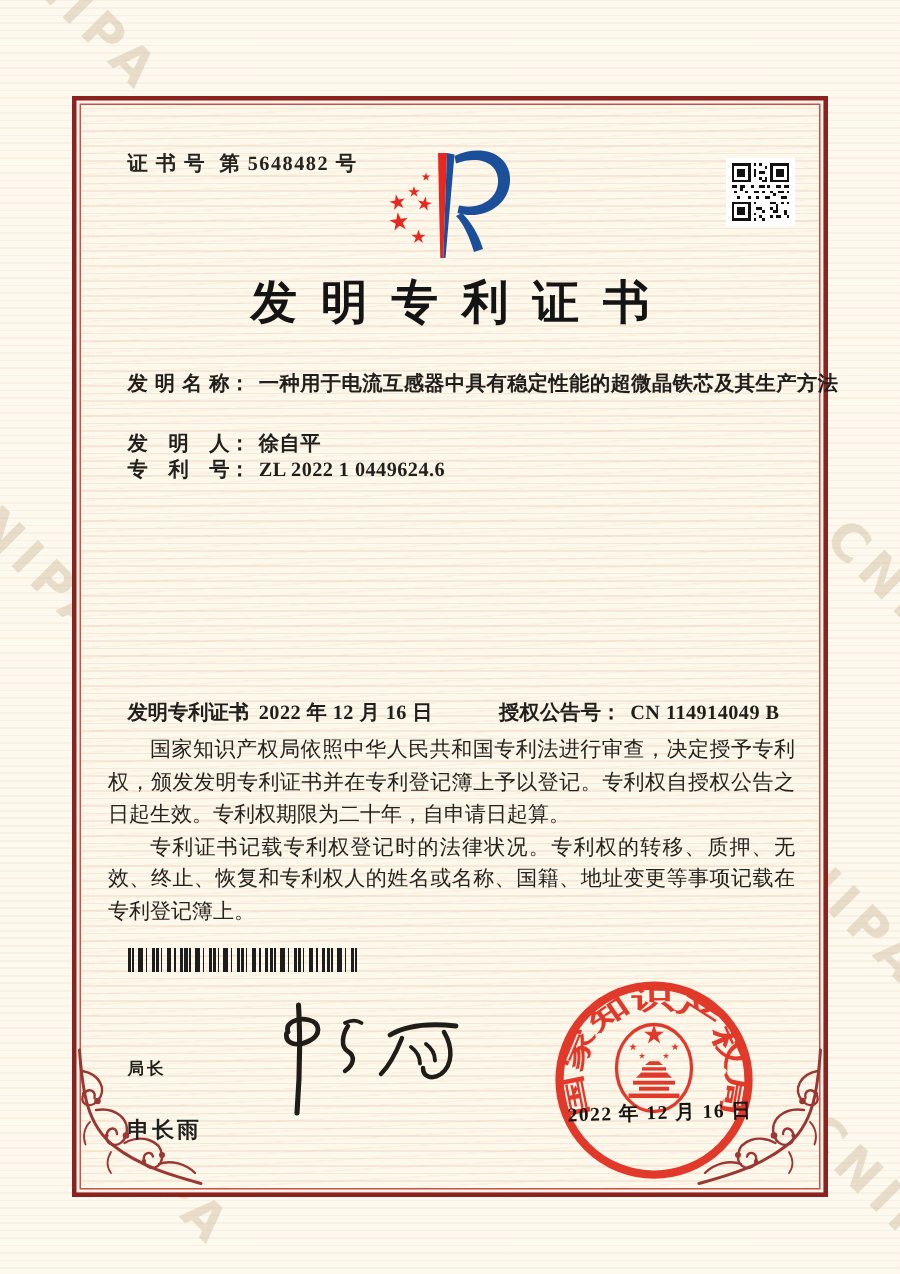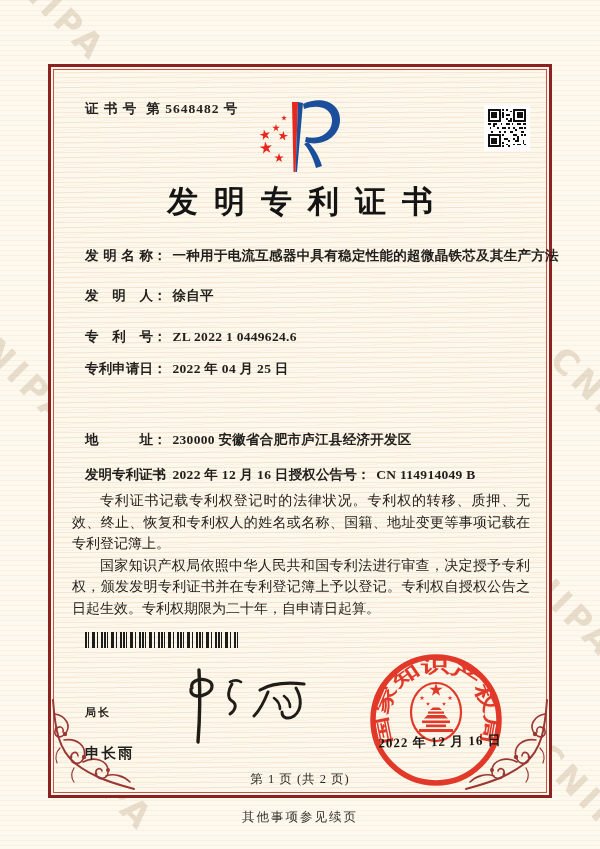--- a/index.html
+++ b/index.html
@@ -37,23 +37,23 @@
   .certno .num{margin-left:9px;}
   .logo{position:absolute;left:248px;top:96px;width:100px;height:82px;}
   .qr{position:absolute;left:484px;top:105px;width:46px;height:46px;}
   .title{position:absolute;left:0;right:0;top:181px;text-align:center;
          font-size:31px;font-weight:700;color:#141414;letter-spacing:16px;transform:translateX(8px);}
   
   .frow{position:absolute;left:85px;font-size:13.5px;color:#211f1c;white-space:nowrap;}
   .flabel{display:inline-block;width:68px;text-align:justify;text-align-last:justify;font-weight:600;vertical-align:top;}
   .fcolon{font-weight:600;margin-right:6px;}
   .fvalue{font-weight:700;letter-spacing:0.3px;}
-  .r1{top:247px;} .r2{top:287px;} .r3{top:328px;} .r4{top:360px;}
+  .r1{top:247px;} .r2{top:287px;} .r3{top:304px;} .r4{top:360px;}
   .r5{top:396px;} .r6{top:431px;} .r7{top:466px;}
-  .pair2{}
+  .pair2{margin-left:44px;}
   
   .paras{position:absolute;left:72px;top:490px;width:458px;font-size:14px;line-height:21.5px;
          color:#26231f;text-align:justify;}
   .paras p{margin:0;text-indent:2em;}
   
   .barcode{position:absolute;left:85px;top:632px;width:153px;height:16px;
     background:repeating-linear-gradient(90deg,
       #1d1d1d 0 2px, rgba(0,0,0,0) 2px 3px,
       #1d1d1d 3px 4px, rgba(0,0,0,0) 4px 7px,
       #1d1d1d 7px 10px, rgba(0,0,0,0) 10px 12px,
@@ -231,33 +231,27 @@
 
   <div class="frow r2">
     <span class="flabel">发明人</span><span class="fcolon">：</span><span class="fvalue">徐自平</span>
   </div>
   <div class="frow r1">
     <span class="flabel">发明名称</span><span class="fcolon">：</span><span class="fvalue">一种用于电流互感器中具有稳定性能的超微晶铁芯及其生产方法</span>
   </div>
   <div class="frow r3">
     <span class="flabel">专利号</span><span class="fcolon">：</span><span class="fvalue">ZL 2022 1 0449624.6</span>
   </div>
-  <div class="frow r4">
-    <span class="flabel">专利申请日</span><span class="fcolon">：</span><span class="fvalue">2022 年 04 月 25 日</span>
-  </div>
-  <div class="frow r6">
-    <span class="flabel">地址</span><span class="fcolon">：</span><span class="fvalue">230000 安徽省合肥市庐江县经济开发区</span>
-  </div>
   <div class="frow r7">
     <span><span class="flabel">发明专利证书</span><span class="fcolon">：</span><span class="fvalue">2022 年 12 月 16 日</span></span><span class="pair2"><span class="flabel">授权公告号</span><span class="fcolon">：</span><span class="fvalue">CN 114914049 B</span></span>
   </div>
 
   <div class="paras">
+    <p>国家知识产权局依照中华人民共和国专利法进行审查，决定授予专利权，颁发发明专利证书并在专利登记簿上予以登记。专利权自授权公告之日起生效。专利权期限为二十年，自申请日起算。</p>
     <p>专利证书记载专利权登记时的法律状况。专利权的转移、质押、无效、终止、恢复和专利权人的姓名或名称、国籍、地址变更等事项记载在专利登记簿上。</p>
-    <p>国家知识产权局依照中华人民共和国专利法进行审查，决定授予专利权，颁发发明专利证书并在专利登记簿上予以登记。专利权自授权公告之日起生效。专利权期限为二十年，自申请日起算。</p>
   </div>
 
   <div class="barcode"></div>
 
   <div class="role">局长</div>
   <div class="sname">申长雨</div>
 
   <svg class="sigsvg" viewBox="0 0 152 98">
     <g fill="none" stroke="#201d18" stroke-linecap="round" stroke-linejoin="round">
       <path d="M22,30 C20,24 28,20 36,22 C44,24 44,32 36,36 C28,40 20,38 21,31" stroke-width="3.2"></path>
@@ -299,16 +293,14 @@
       <path d="M68,64 L80,64 L77,61.5 L71,61.5 Z"></path>
       <rect x="66" y="65.5" width="16" height="2.2"></rect>
       <path d="M62,72.5 L86,72.5 L82.5,69 L65.5,69 Z"></path>
       <rect x="60" y="74.5" width="28" height="2.6"></rect>
       <rect x="64" y="78.5" width="20" height="2.6"></rect>
       <rect x="57" y="83" width="34" height="3"></rect>
     </g>
   </svg>
   <div class="sealdate">2022 年 12 月 16 日</div>
 
-  <div class="pageinfo">第 1 页 (共 2 页)</div>
-  <div class="contnote">其他事项参见续页</div>
 
 </div>
 
 </body></html>

